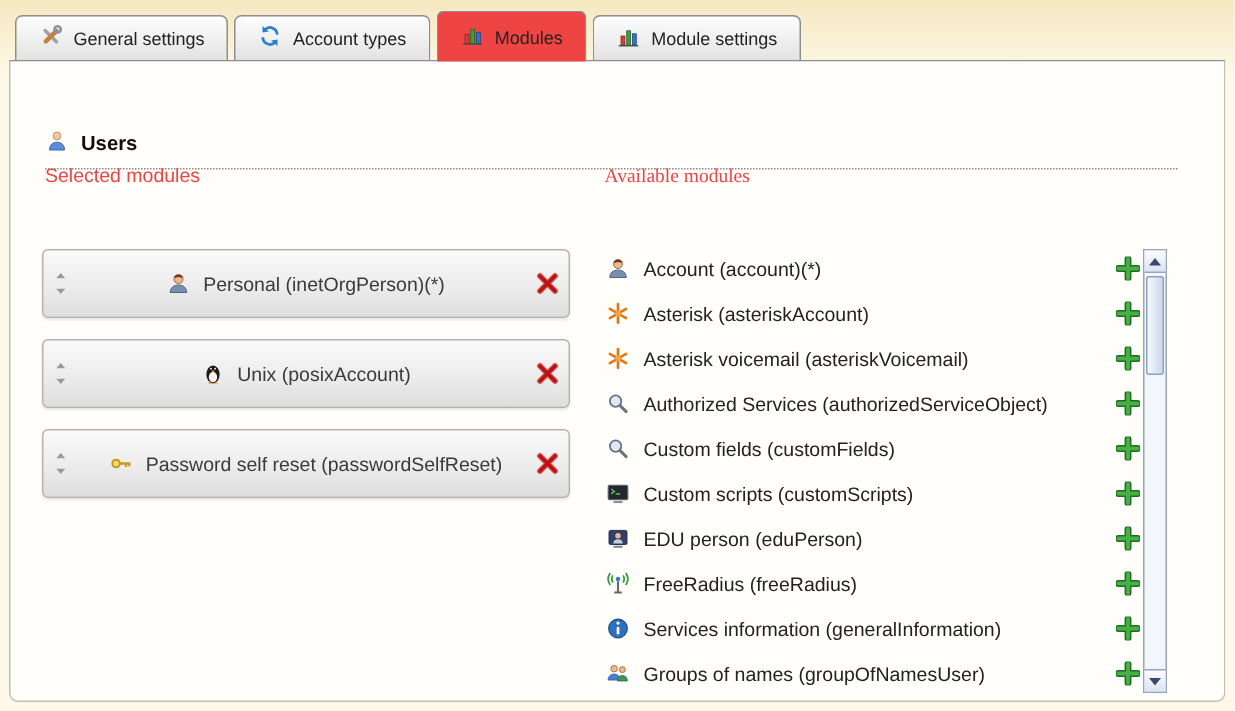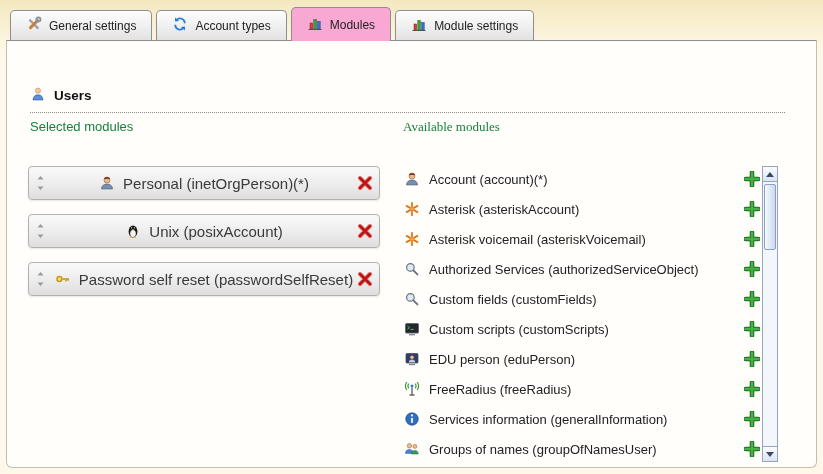--- a/index.html
+++ b/index.html
@@ -22,42 +22,42 @@
     display:flex; align-items:flex-end; gap:4px; z-index:3;
   }
   .tab {
     display:flex; align-items:center; gap:7px; padding:0 15px;
     height:30px; font-size:12px; color:#222; cursor:pointer; white-space:nowrap;
     border:1px solid #8e8e8e; border-bottom:none; border-radius:5px 5px 0 0;
     background:linear-gradient(180deg,#fdfdfd 0%,#efefef 55%,#e2e2e2 100%);
     box-shadow:inset 0 1px 0 #ffffff;
   }
   .tab.active {
-    height:34px; background:#f9a8d4; margin-bottom:-1px; z-index:4; box-shadow:none;
+    height:34px; background:#ef4444; margin-bottom:-1px; z-index:4; box-shadow:none;
   }
   .tab svg { flex:none; }
   
   .users-header {
     position:absolute; left:30px; top:86px; width:755px; z-index:2;
     display:flex; align-items:center; gap:8px; padding-bottom:7px;
     border-bottom:1px dotted #8a8a8a;
     font-weight:bold; font-size:13.5px; color:#101010;
   }
   
-  .col-head { position:absolute; top:119px; font-size:13px; color:#15803d; z-index:2; }
+  .col-head { position:absolute; top:109px; font-size:13px; color:#ef4444; z-index:2; }
   .col-head.left  { left:30px; }
   .col-head.right { left:403px;font-family:Liberation Serif, serif; }
   
   .selected-list { position:absolute; left:28px; top:166px; width:352px; z-index:2; }
   .sel-item {
-    position:relative; height:34px; margin-bottom:14px;
+    position:relative; height:46px; margin-bottom:14px;
     border:1px solid #b2b2b0; border-radius:4px;
     background:linear-gradient(180deg,#fafafa 0%,#ececec 55%,#dedede 100%);
     display:flex; align-items:center; justify-content:center; gap:8px;
-    font-size:15px; color:#3a3a3a;
+    font-size:13px; color:#3a3a3a;
     box-shadow:0 1px 2px rgba(0,0,0,.10);
   }
   .sel-drag { position:absolute; left:7px; top:50%; transform:translateY(-50%); cursor:grab; line-height:0; }
   .sel-del  { position:absolute; right:6px; top:50%; transform:translateY(-50%); cursor:pointer; line-height:0; }
   .sel-item .mod-icon { line-height:0; }
   
   .avail-list { position:absolute; left:404px; top:164px; width:356px; z-index:2; }
   .av-row { height:30px; display:flex; align-items:center; gap:9px; font-size:13px; color:#222; }
   .av-row .mod-icon { line-height:0; flex:none; }
   .av-row .plus { margin-left:auto; cursor:pointer; line-height:0; flex:none; }

